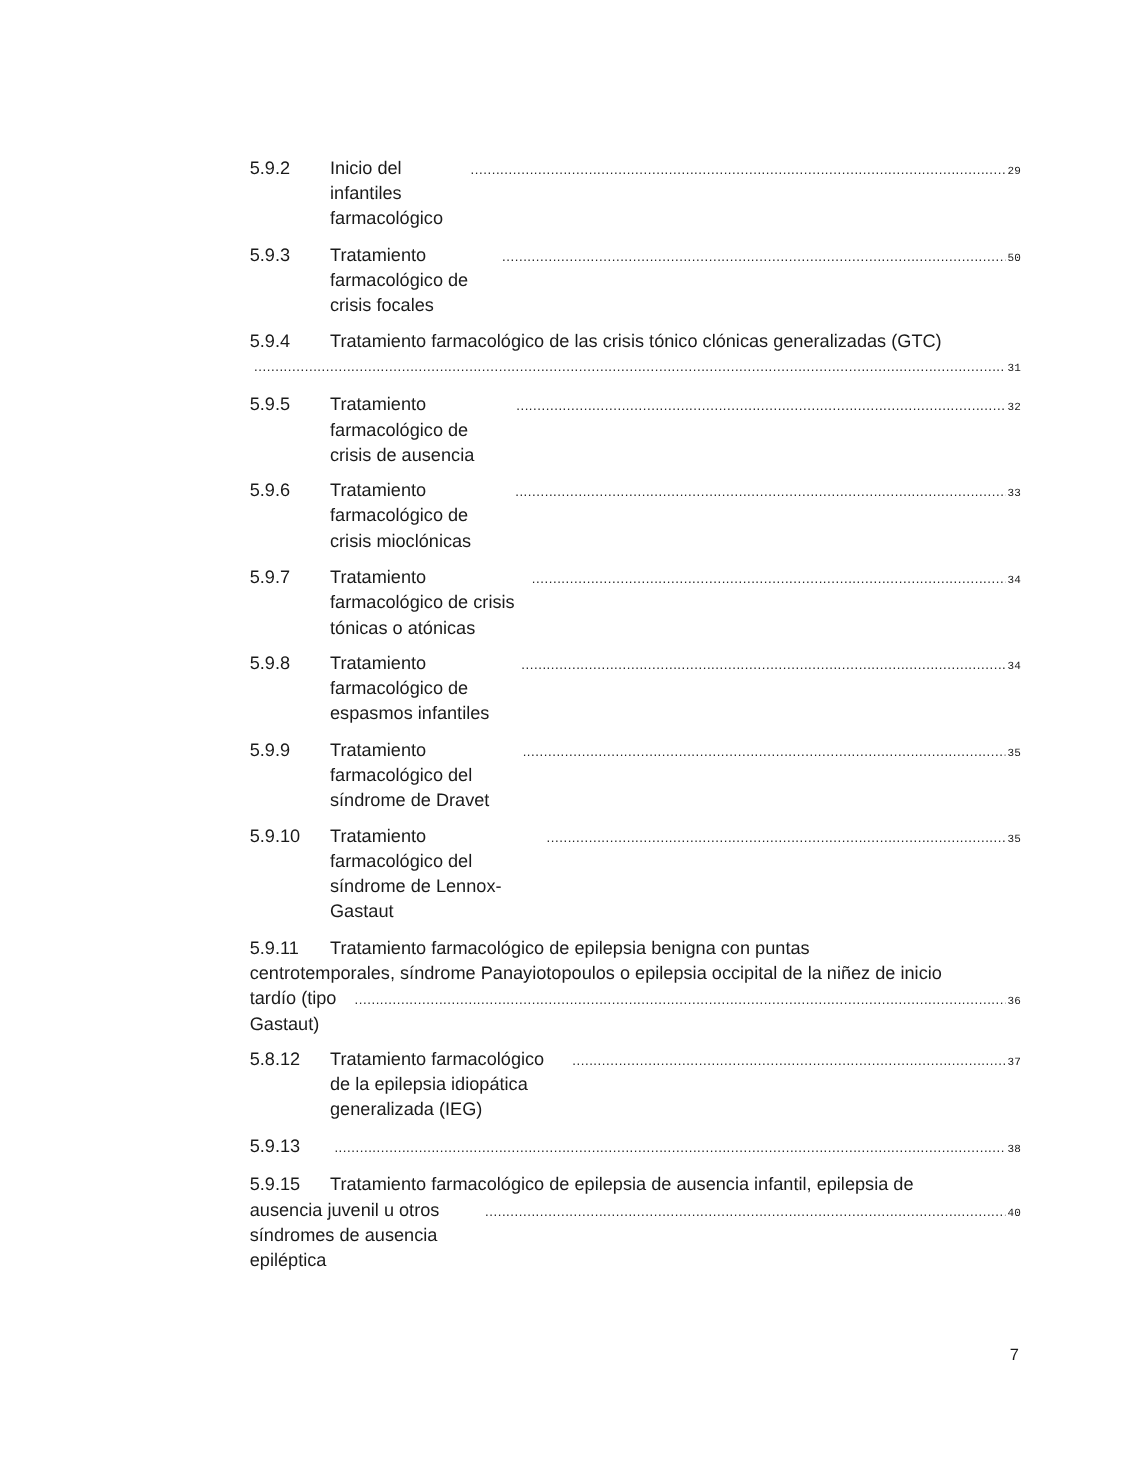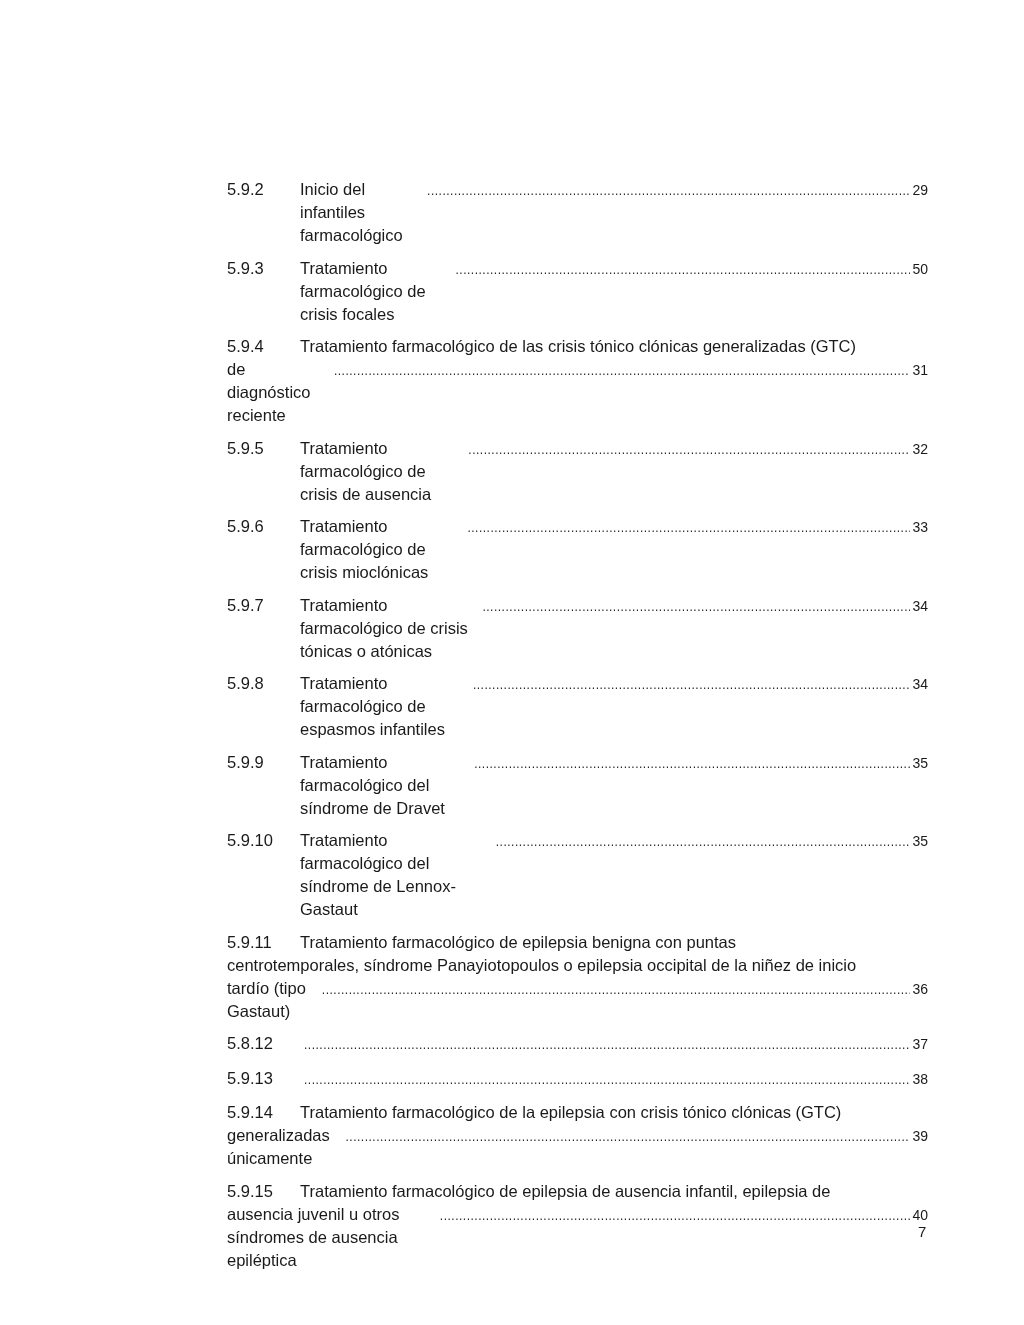--- a/index.html
+++ b/index.html
@@ -1,29 +1,29 @@
 <!DOCTYPE html>
 <html><head>
 <meta charset="utf-8">
 <style>
   html, body { margin:0; padding:0; background:#ffffff; }
   body { width:1024px; height:1325px; position:relative; overflow:hidden;
          font-family:"Liberation Sans", sans-serif; color:#1a1a1a; }
-  .toc { position:absolute; left:0; top:142px; width:1024px;margin-top:36px; }
+  .toc { position:absolute; left:0; top:142px; width:1024px; }
   .entry { position:relative; font-size:16.5px; line-height:23px; }
   .entry.l3 { margin-left:227px; width:701px; }
   .entry + .entry { margin-top:9.5px; }
   .line { display:flex; align-items:baseline; white-space:nowrap; }
   .num { display:inline-block; flex:0 0 auto; }
   .l3 .num { width:73px; }
   .title { flex:0 1 auto; white-space:normal; }
   .lead { flex:1 1 auto; overflow:hidden; margin:0 2px 0 4px; font-size:12px; letter-spacing:0.5px; color:#222; }
   .lead::before { content:"........................................................................................................................................................................................................................................................"; }
   .page { flex:0 0 auto; }
-  .l3 .page { font-size:14px; }
+  .l3 .page { font-size:10px;font-family:Liberation Mono, monospace; }
   .page-number { position:absolute; left:918px; top:1223px; font-size:15px; color:#1a1a1a; }
 </style>
 </head>
 <body>
 
 <div class="toc">
 
   <div class="entry l3">
     <div class="line">
       <span class="num">5.9.2</span>
@@ -41,21 +41,20 @@
       <span class="page">50</span>
     </div>
   </div>
 
   <div class="entry l3">
     <div class="line">
       <span class="num">5.9.4</span>
       <span class="title">Tratamiento farmacológico de las crisis tónico clónicas generalizadas (GTC)</span>
     </div>
     <div class="line">
-      <span class="title">de diagnóstico reciente</span>
       <span class="lead"></span>
       <span class="page">31</span>
     </div>
   </div>
 
   <div class="entry l3">
     <div class="line">
       <span class="num">5.9.5</span>
       <span class="title">Tratamiento farmacológico de crisis de ausencia</span>
       <span class="lead"></span>
@@ -119,44 +118,34 @@
     <div class="line">
       <span class="title">tardío (tipo Gastaut)</span>
       <span class="lead"></span>
       <span class="page">36</span>
     </div>
   </div>
 
   <div class="entry l3">
     <div class="line">
       <span class="num">5.8.12</span>
+      <span class="title">Tratamiento farmacológico de la epilepsia idiopática generalizada (IEG)</span>
       <span class="lead"></span>
       <span class="page">37</span>
     </div>
   </div>
 
   <div class="entry l3">
     <div class="line">
       <span class="num">5.9.13</span>
       <span class="lead"></span>
       <span class="page">38</span>
     </div>
   </div>
 
-  <div class="entry l3">
-    <div class="line">
-      <span class="num">5.9.14</span>
-      <span class="title">Tratamiento farmacológico de la epilepsia con crisis tónico clónicas (GTC)</span>
-    </div>
-    <div class="line">
-      <span class="title">generalizadas únicamente</span>
-      <span class="lead"></span>
-      <span class="page">39</span>
-    </div>
-  </div>
 
   <div class="entry l3">
     <div class="line">
       <span class="num">5.9.15</span>
       <span class="title">Tratamiento farmacológico de epilepsia de ausencia infantil, epilepsia de</span>
     </div>
     <div class="line">
       <span class="title">ausencia juvenil u otros síndromes de ausencia epiléptica</span>
       <span class="lead"></span>
       <span class="page">40</span>

